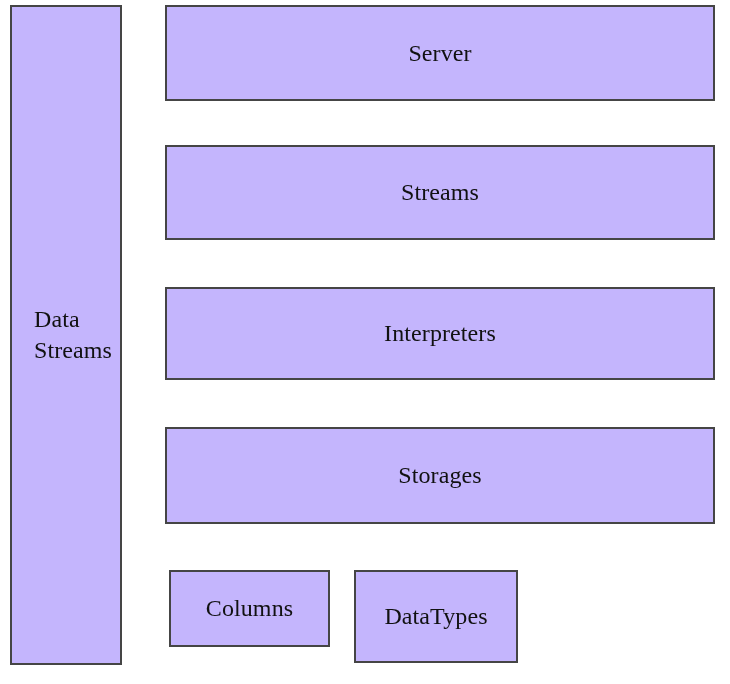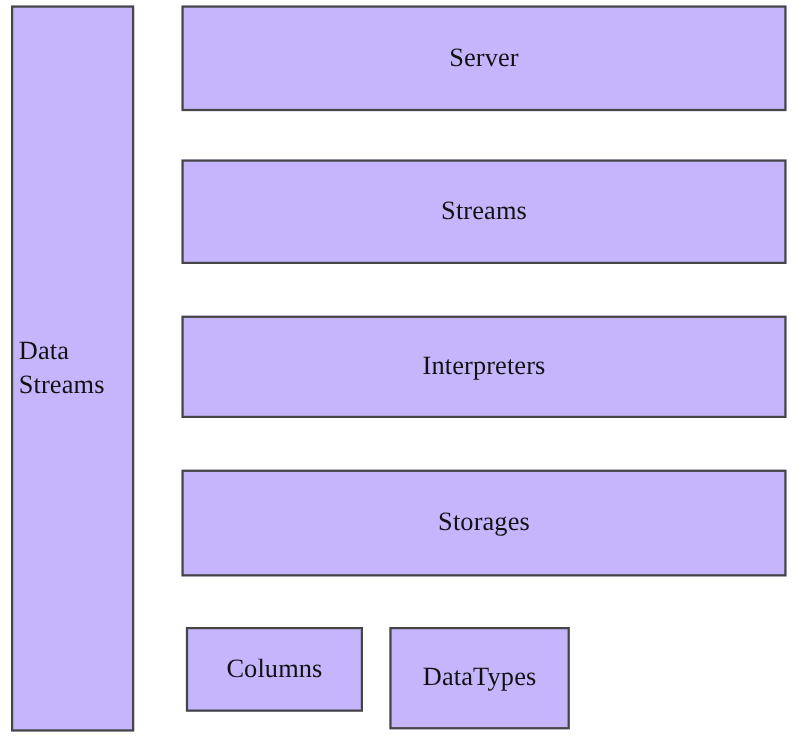--- a/index.html
+++ b/index.html
@@ -47,21 +47,21 @@
   #node-data-streams {
     left: 10px;
     top: 5px;
     width: 112px;
     height: 660px;
     justify-content: flex-start;
     align-items: center;
   }
   #node-data-streams .node-label {
     text-align: left;
-    padding-left: 5px;
+    padding-left: 22px;
     line-height: 1.3;
   }
 
   
   #node-server {
     left: 165px;
     top: 5px;
     width: 550px;
     height: 96px;
   }

